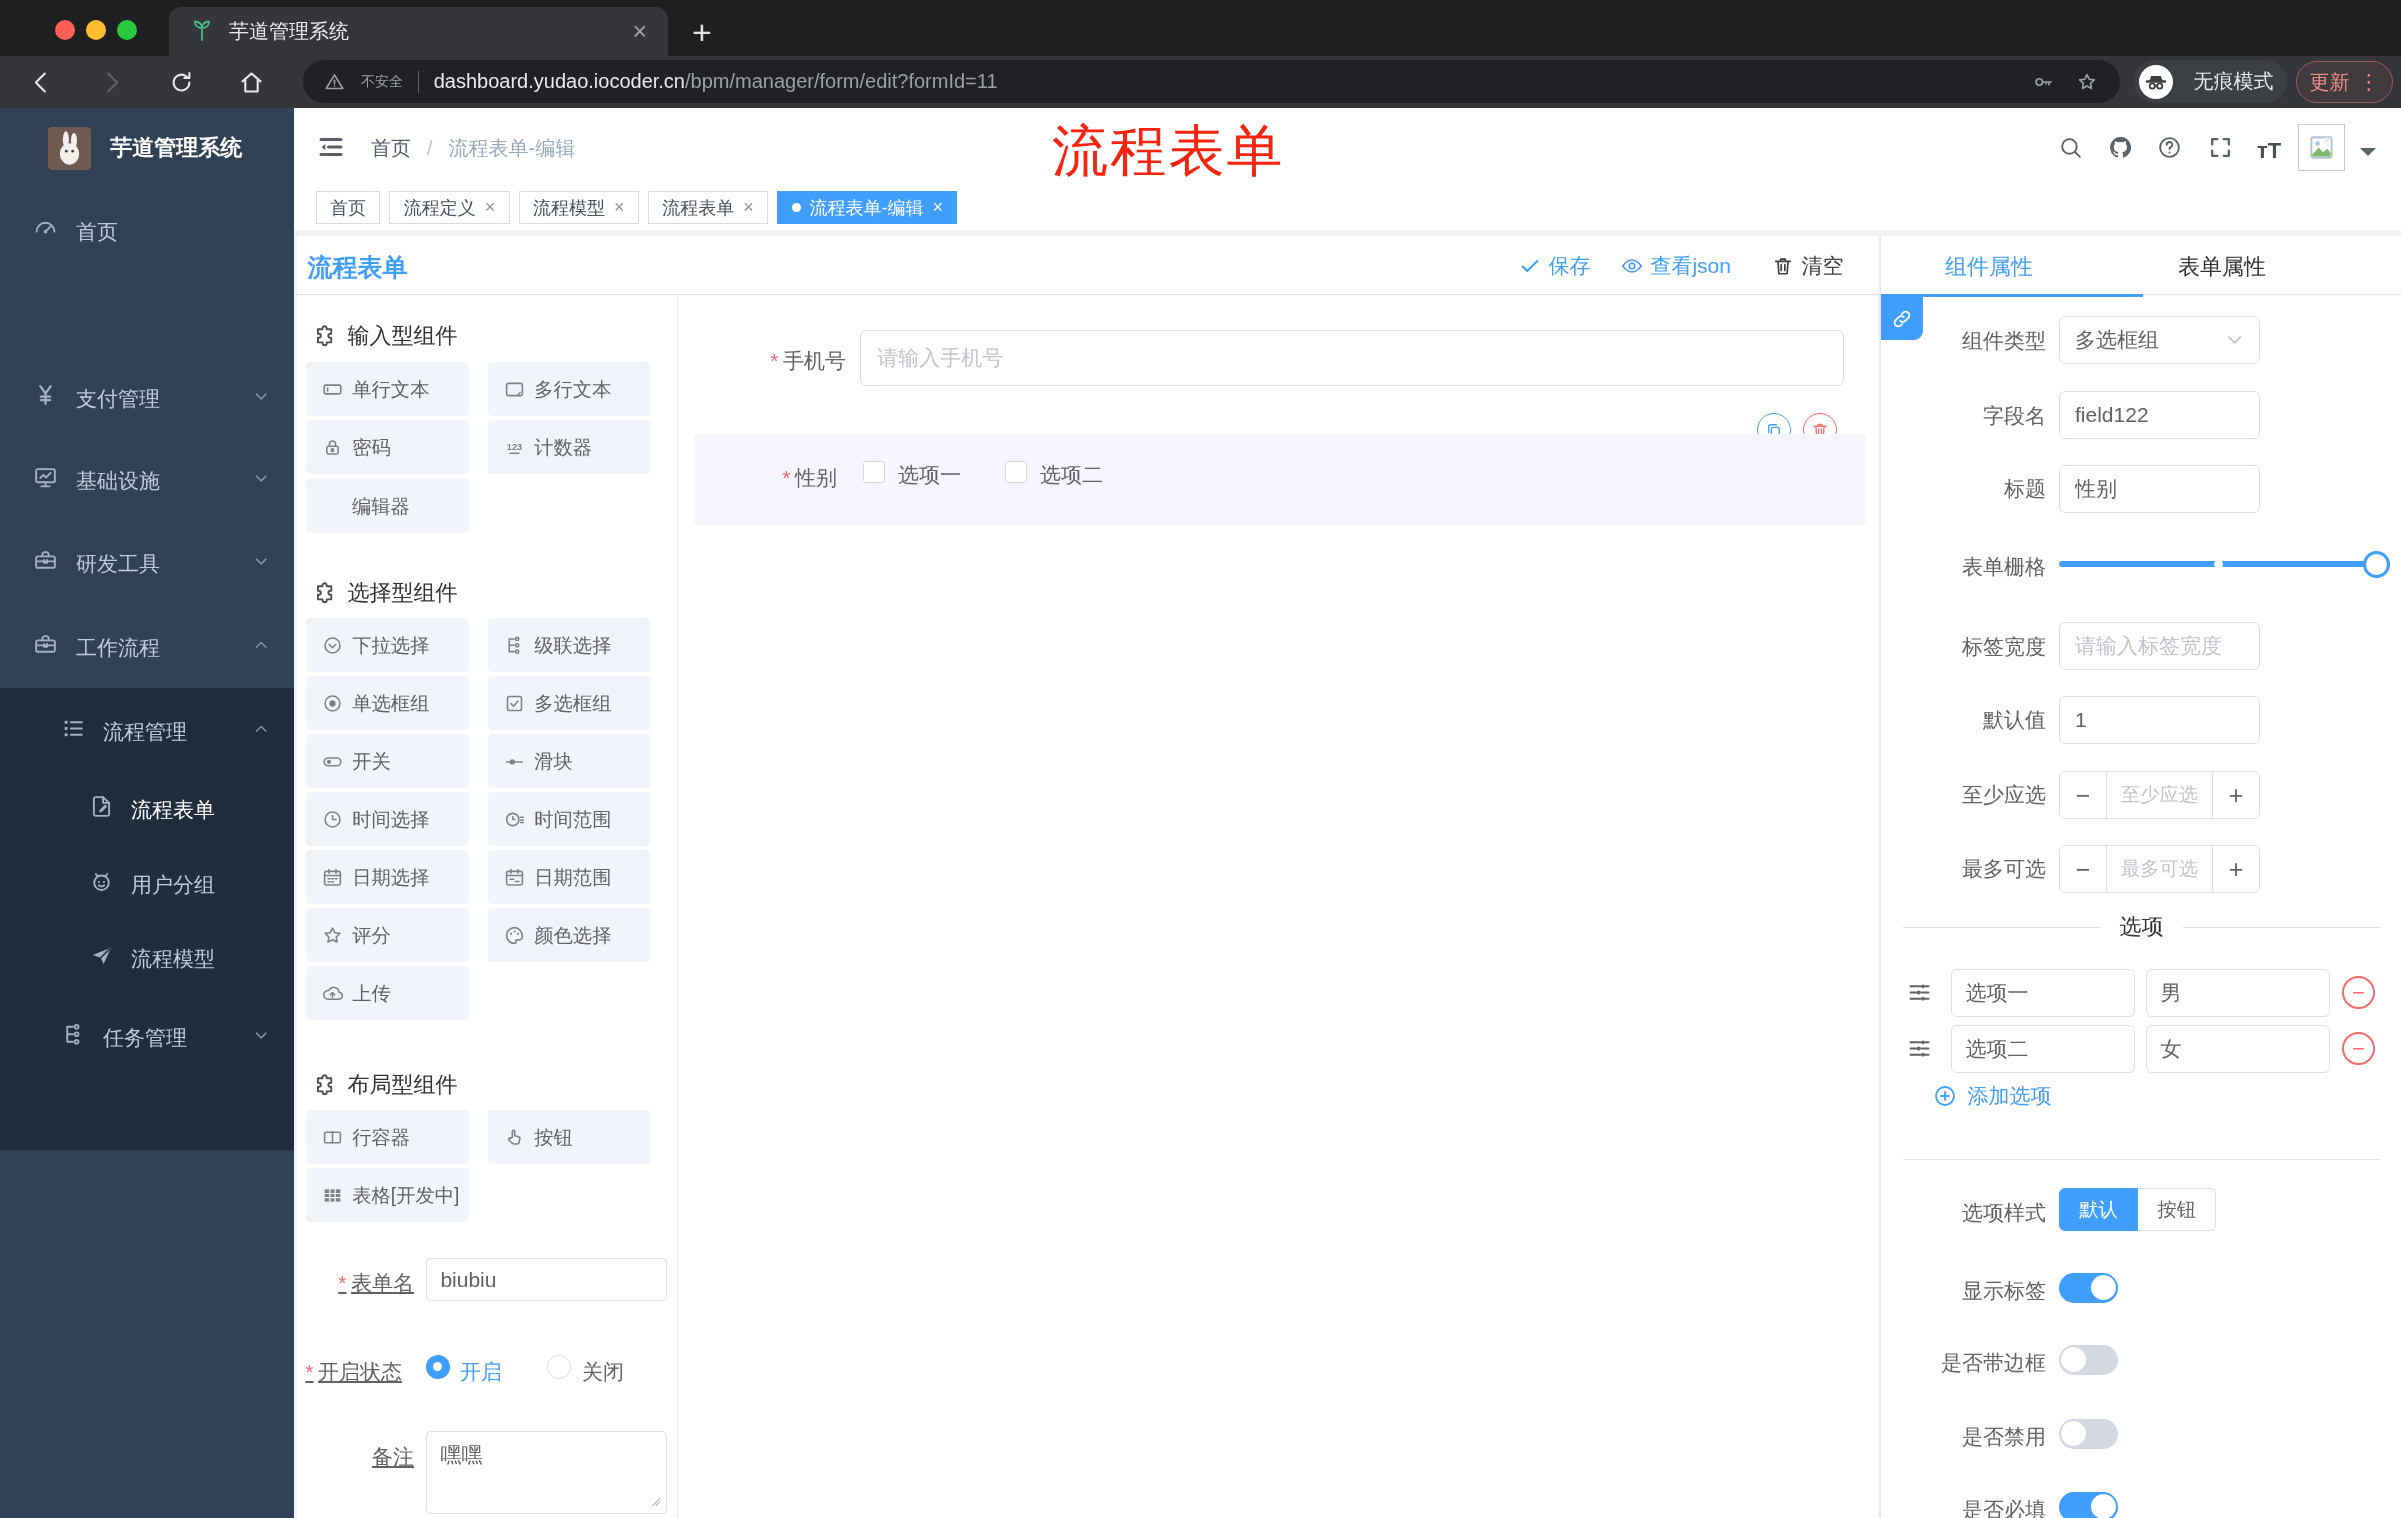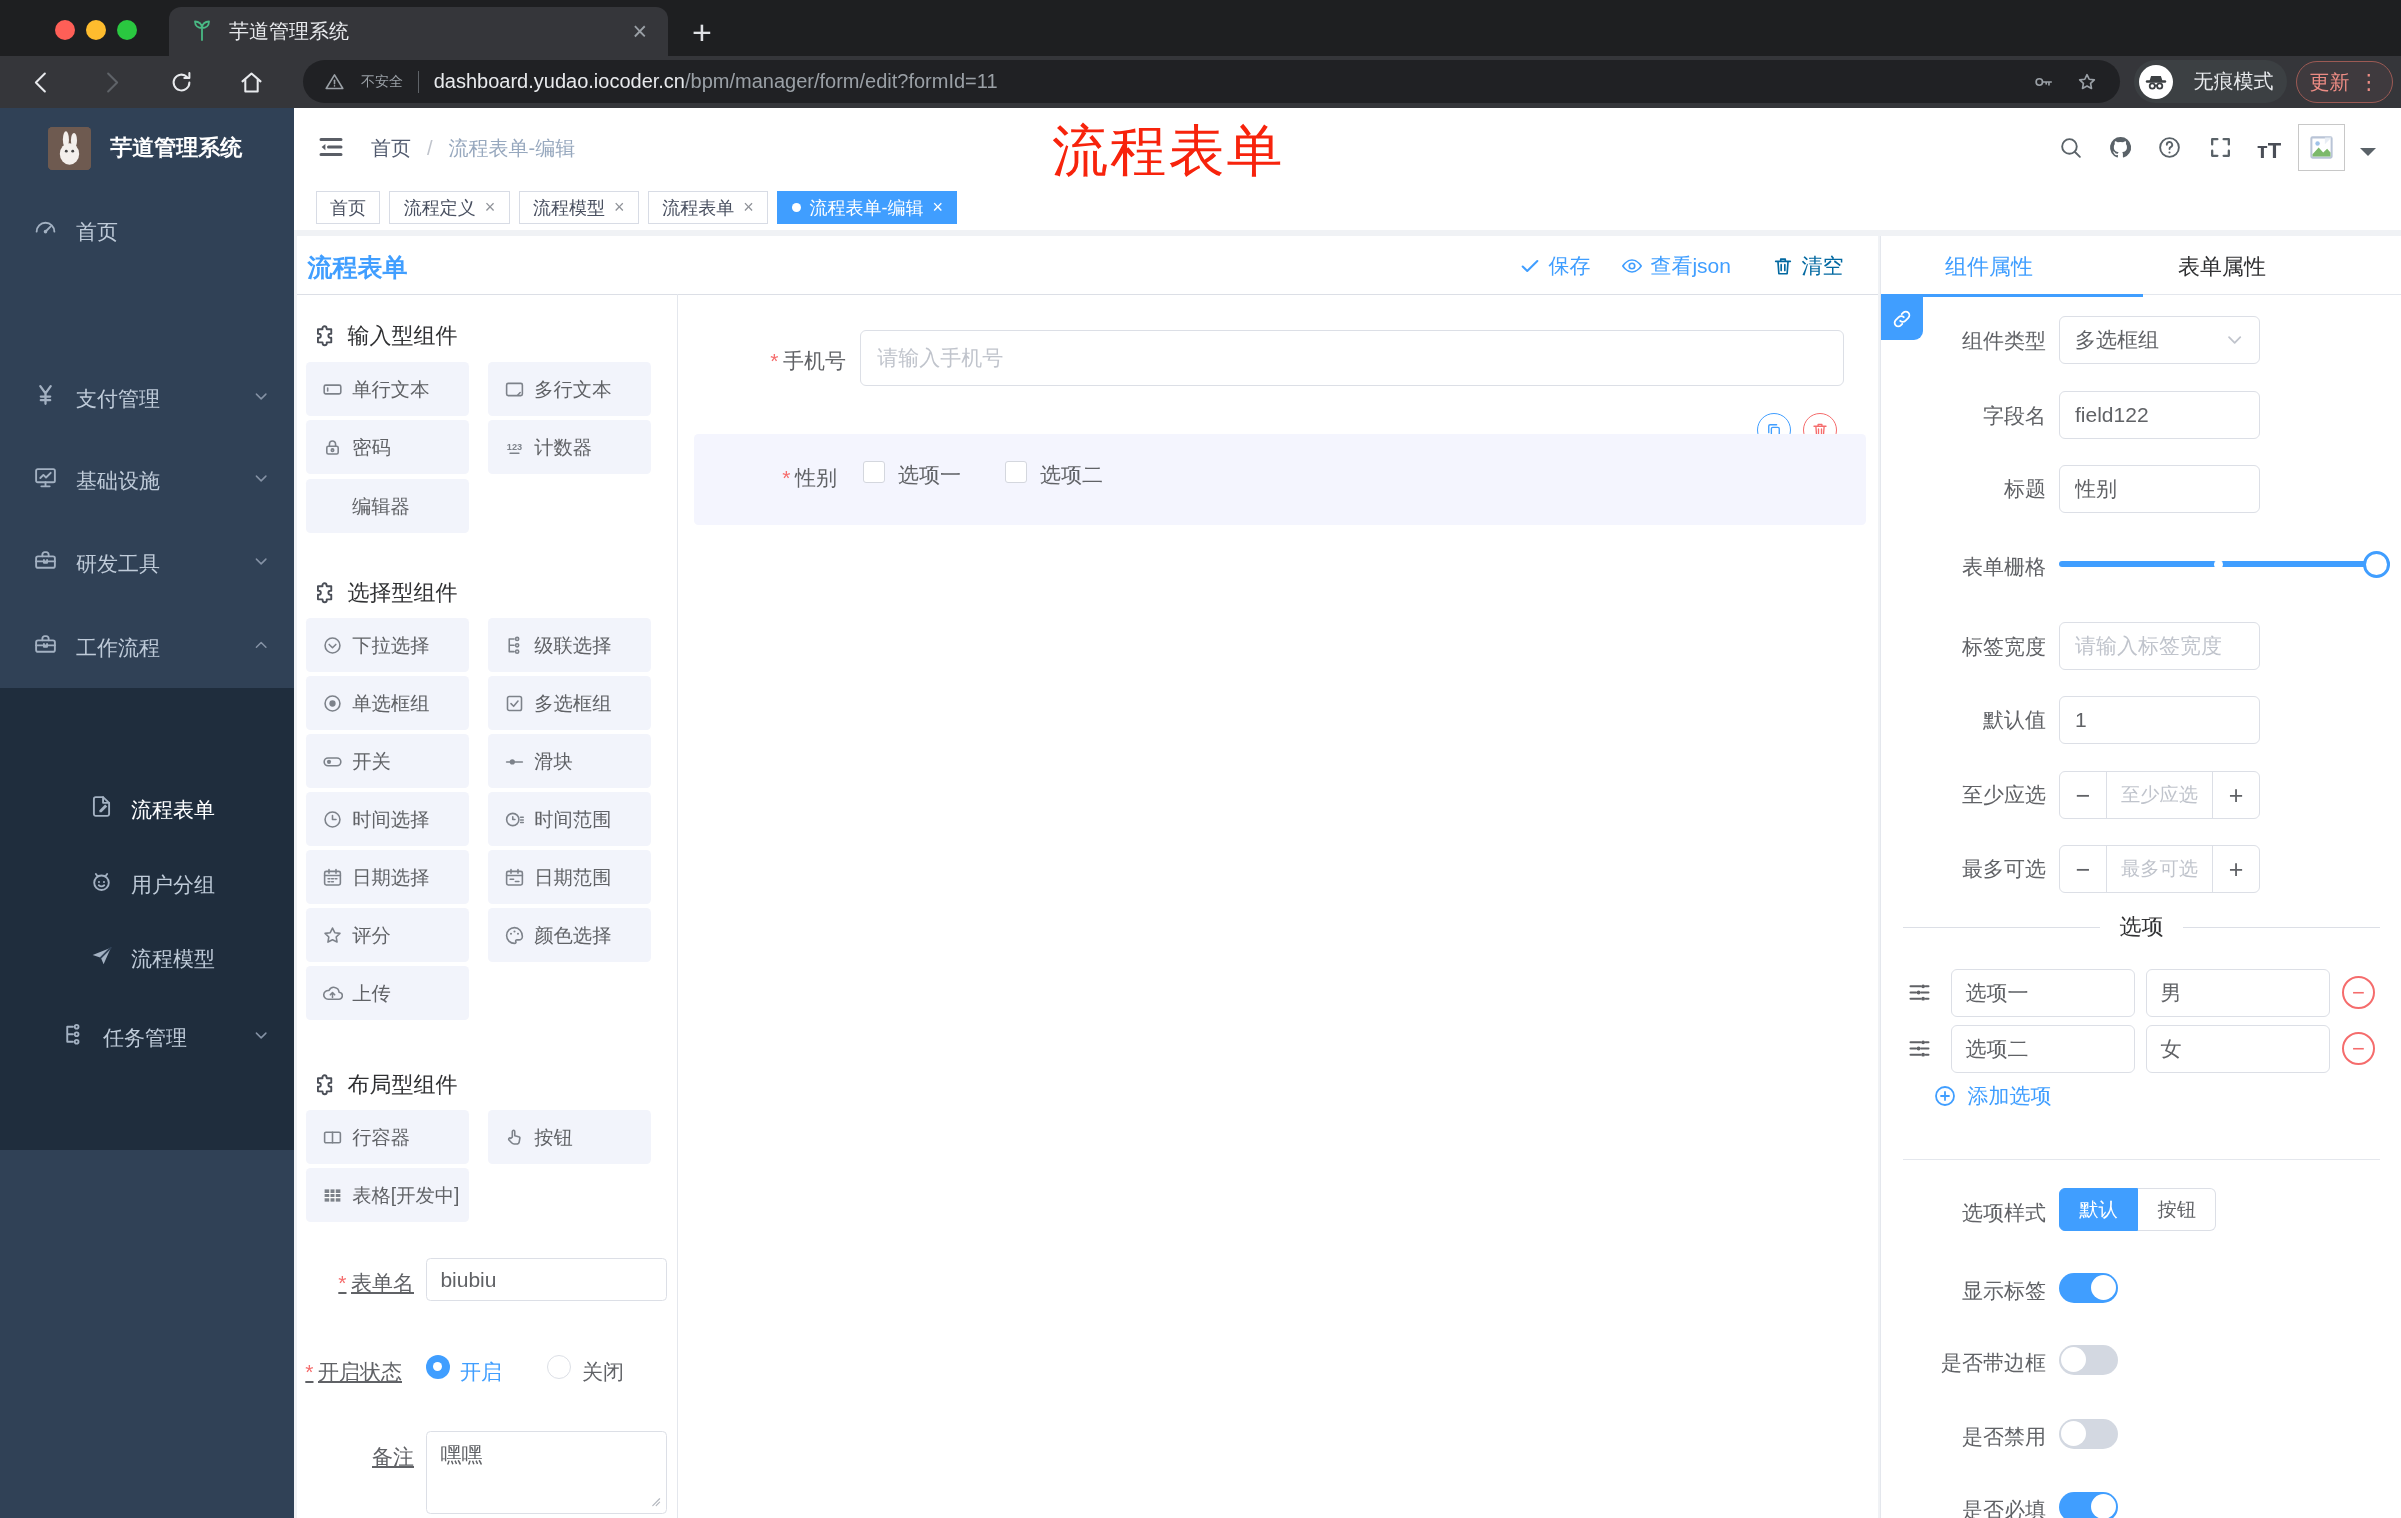--- a/index.html
+++ b/index.html
@@ -82,21 +82,21 @@
   .tag.on .dot{width:9px;height:9px;border-radius:50%;background:#fff;}
   .tag.on .tx-close{color:#fff;}
 
   
   .content{left:294px;top:230px;width:2107px;height:1288px;background:#f0f2f5;}
   .work{position:absolute;left:3px;top:6px;width:1581px;height:1282px;background:#fff;}
   .dhdr{position:absolute;left:0;top:0;width:1581px;height:58px;border-bottom:0.7px solid #dcdfe6;}
   .dtitle{position:absolute;left:10.4px;top:15px;font-size:25px;font-weight:bold;color:#409eff;}
   .dact{position:absolute;top:16.3px;display:flex;align-items:center;gap:7.4px;font-size:21px;color:#409eff;}
   .dact .aic{width:22px;height:22px;}
-  .dact.red{color:#0369a1;}
+  .dact.red{color:#404040;}
 
   
   .lp{position:absolute;left:0;top:58px;width:380px;height:1224px;border-right:0.7px solid #e4e7ed;}
   .sechdr{position:absolute;display:flex;align-items:center;gap:10.4px;left:15px;color:#303133;
     font-size:22px;font-weight:500;}
   .sechdr .pz{width:25px;height:25px;color:#4a4e57;}
   .chip{position:absolute;width:163px;height:54px;background:#f2f4fb;border-radius:4.5px;
     display:flex;align-items:center;gap:9px;font-size:19.3px;color:#606266;cursor:move;}
   .chip .cic{width:21px;height:21px;margin-left:16.3px;color:#7d828a;flex:0 0 auto;}
   .chip .noic{margin-left:46px;}
@@ -349,20 +349,36 @@
           </svg>
         </span>
       <span class="tx">工作流程</span>
       <span class="ch" data-icon="chev-up">
           <svg viewBox="0 0 24 24" fill="none" stroke="currentColor" stroke-width="1.8" stroke-linecap="round" stroke-linejoin="round">
             <path d="M5 15l7-7 7 7" stroke-width="2.2"></path>
           </svg>
         </span>
     </div>
     <div class="submenu">
+      <div class="smi" style="top:3px">
+        <span class="ic" data-icon="listtree">
+            <svg viewBox="0 0 24 24" fill="none" stroke="currentColor" stroke-width="1.8" stroke-linecap="round" stroke-linejoin="round">
+              <path d="M9.5 6h10.5M9.5 12h10.5M9.5 18h10.5"></path>
+              <rect x="3.5" y="4.6" width="2.8" height="2.8" fill="currentColor" stroke="none"></rect>
+              <rect x="3.5" y="10.6" width="2.8" height="2.8" fill="currentColor" stroke="none"></rect>
+              <rect x="3.5" y="16.6" width="2.8" height="2.8" fill="currentColor" stroke="none"></rect>
+            </svg>
+          </span>
+        <span class="tx">流程管理</span>
+        <span class="ch" data-icon="chev-up">
+            <svg viewBox="0 0 24 24" fill="none" stroke="currentColor" stroke-width="1.8" stroke-linecap="round" stroke-linejoin="round">
+              <path d="M5 15l7-7 7 7" stroke-width="2.2"></path>
+            </svg>
+          </span>
+      </div>
       <div class="smi smi2" style="top:81px">
         <span class="ic" data-icon="docedit">
             <svg viewBox="0 0 24 24" fill="none" stroke="currentColor" stroke-width="1.8" stroke-linecap="round" stroke-linejoin="round">
               <path d="M13.5 3H6.5A1.8 1.8 0 0 0 4.7 4.8v14.4A1.8 1.8 0 0 0 6.5 21h11a1.8 1.8 0 0 0 1.8-1.8V8.5z"></path>
               <path d="M13.5 3v5.5H19.3"></path>
               <path d="M10 15.5l5.5-5.5 2 2-5.5 5.5H10z" fill="currentColor" stroke="none"></path>
             </svg>
           </span>
         <span class="tx active-route">流程表单</span>
       </div>

